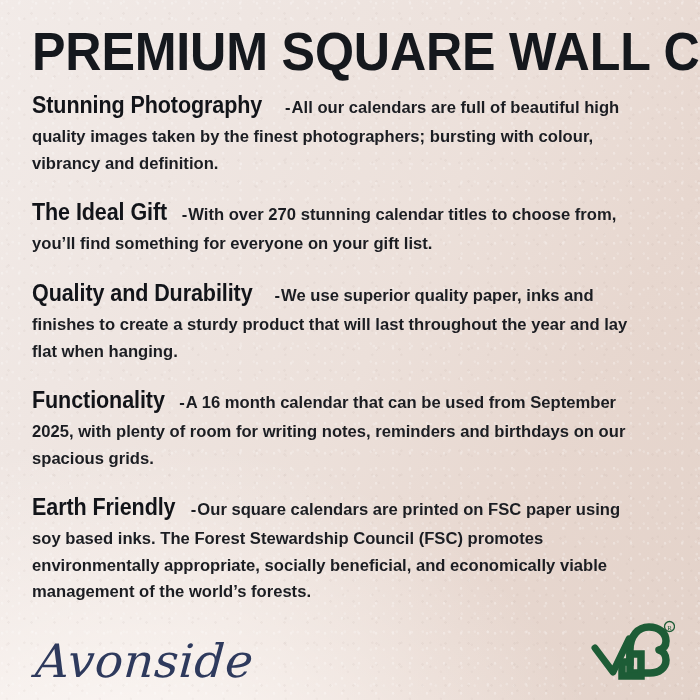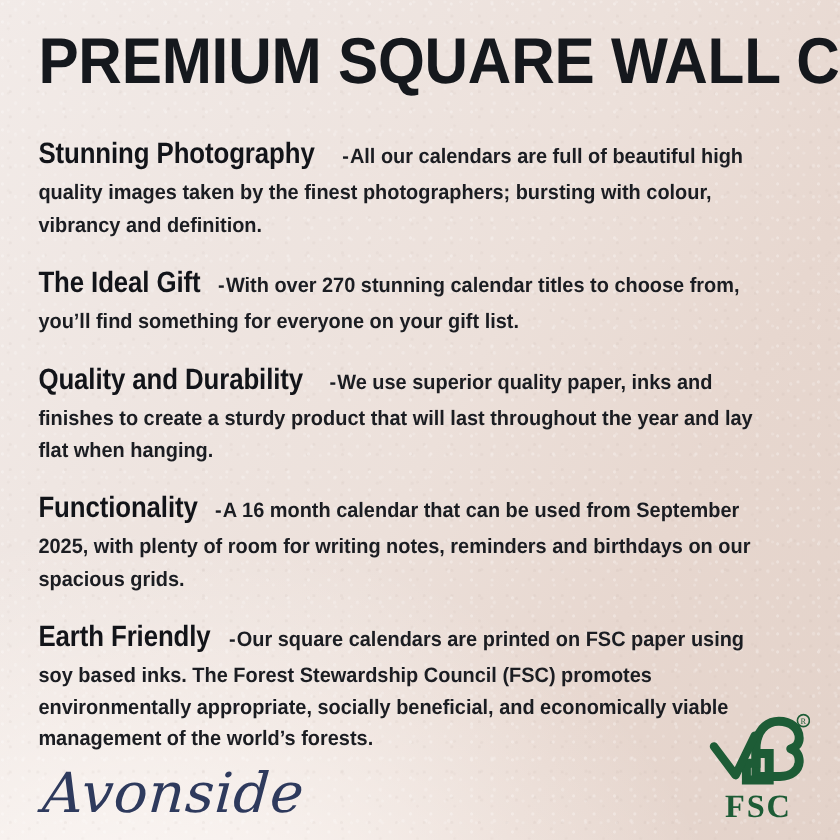--- a/index.html
+++ b/index.html
@@ -56,21 +56,21 @@
     line-height: 1.0;
     letter-spacing: -0.2px;
     color: #15181d;
     transform: scaleX(0.93);
     transform-origin: left center;
     white-space: nowrap;
   }
 
   
   .features {
-    margin-top: 32px;
+    margin-top: 8px;
   }
   .feature {
     margin: 0 0 17px 0;
     color: #1b1d22;
     font-size: 17.4px;
     line-height: 1.52;
     font-weight: 600;
     transform: scaleX(0.955);
     transform-origin: left top;
   }
@@ -201,17 +201,16 @@
           <path d="M41 52 L41 30 C41 16 49 7 60 7 C70 7 77 13 77 21 C77 26 74 29 70 30 C74 31 77 35 77 40 C77 48 70 53 61 53 L41 53 Z" fill="none" stroke="#1d5c36" stroke-width="7.5" stroke-linecap="round" stroke-linejoin="round"></path>
 
           <path d="M33 42 L41 42 L41 34 L52 34 L52 42 L52 56 L33 56 Z" fill="none" stroke="#1d5c36" stroke-width="7.5" stroke-linecap="square" stroke-linejoin="miter"></path>
 
           <path d="M6 28 L24 52 L40 19" fill="none" stroke="#1d5c36" stroke-width="7" stroke-linecap="round" stroke-linejoin="round"></path>
 
           <circle cx="80.5" cy="6.5" r="5" fill="none" stroke="#1d5c36" stroke-width="1.3"></circle>
           <text x="80.5" y="9.6" text-anchor="middle" font-family="Liberation Serif, serif" font-size="7" fill="#1d5c36">R</text>
         </svg>
       </span>
-      <span class="fsc-text">FSC</span>
     </div>
 
   </div>
 </div>
 
 </body></html>

